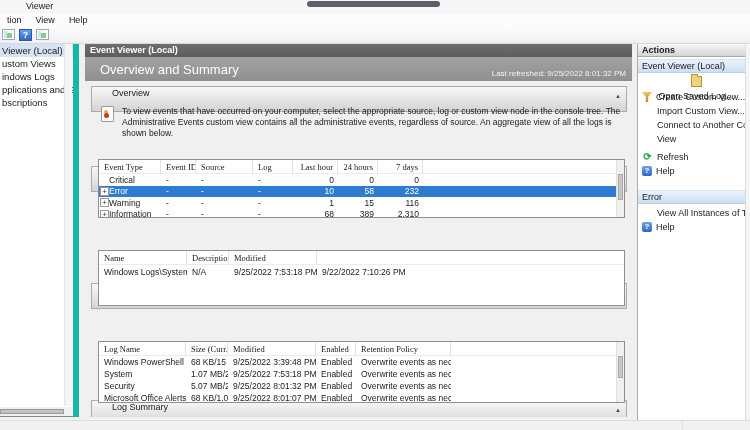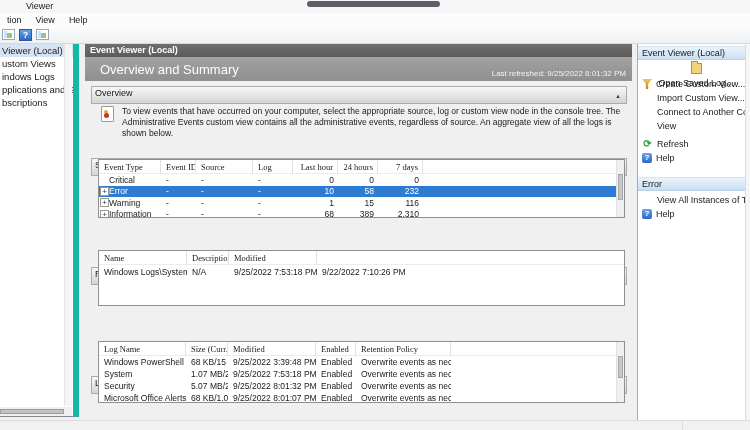--- a/index.html
+++ b/index.html
@@ -29,21 +29,21 @@
   #tree-hsb { left:0; top:407px; width:72px; height:9px; background:#f0f0f0; }
   #tree-hsb .thumb { position:absolute; left:0; top:2px; width:64px; height:5px; background:#c2c2c2; border:1px solid #9a9a9a; }
 
   
   #main { left:85px; top:44px; width:547px; height:373px; background:#f0f0f0; overflow:hidden; }
   #main-hdr { left:0; top:0; width:547px; height:13px; background:linear-gradient(#6e6e6e,#5c5c5c); color:#fff; font-size:9px; font-weight:bold; line-height:13px; padding-left:5px; }
   #main-sub { left:0; top:13px; width:547px; height:24px; background:linear-gradient(#a2a2a2,#8f8f8f); display:flex; align-items:center; }
   #main-sub .big { font-size:13px; color:#fdfdfd; padding-left:15px; flex:1; }
   #main-sub .refreshed { font-size:8px; color:#f2f2f2; padding-right:6px; align-self:flex-end; padding-bottom:3px; }
 
-  .sec-hdr { height:18px; background:linear-gradient(#f8f8f8,#d4d4d4); border:1px solid #ababab; font-size:9px; line-height:12px; padding-left:3px; position:relative; }
+  .sec-hdr { height:26px; background:linear-gradient(#f8f8f8,#d4d4d4); border:1px solid #ababab; font-size:9px; line-height:12px; padding-left:20px; position:relative; }
   .sec-hdr .arrow { position:absolute; right:5px; top:3px; font-size:6px; color:#444; }
 
   .lv { background:#fff; border:1px solid #8f8f8f; overflow:hidden; position:absolute; }
   .lv-head { display:grid; font-size:8.5px; color:#1a1a1a; height:14px; align-items:center; border-bottom:1px solid #ececec; }
   .lv-head > span { padding-left:5px; border-right:1px solid #e2e2e2; height:14px; line-height:14px; white-space:nowrap; overflow:hidden;font-family:Liberation Serif, serif; }
   .lv-head > span.filler { border-right:none; }
   .lv-head > span.num { text-align:right; padding-right:4px; }
   .lv-row { display:grid; font-size:8.5px; height:11.5px; align-items:center; }
   .lv-row > span { padding-left:5px; white-space:nowrap; overflow:hidden; }
   .lv-row > span.num { text-align:right; padding-right:4px; padding-left:0; }
@@ -259,20 +259,21 @@
       <span>Overwrite events as nec...</span>
       <span></span>
     </div>
     <div class="vsb">
         <span class="thumb" style="top:14px; height:22px;"></span>
       </div>
   </div>
 </div>
 
 <div class="abs" id="actions">
+  <div id="actions-title">Actions</div>
   <div class="act-sec">Event Viewer (Local)</div>
   <div class="act-item" style="margin-top:3px;flex-direction:column;">
     <span class="ico-folder"></span>
     <span>Open Saved Log...</span>
   </div>
   <div class="act-item">
     <span class="ico-funnel"></span>
     <span>Create Custom View...</span>
   </div>
   <div class="act-item">

